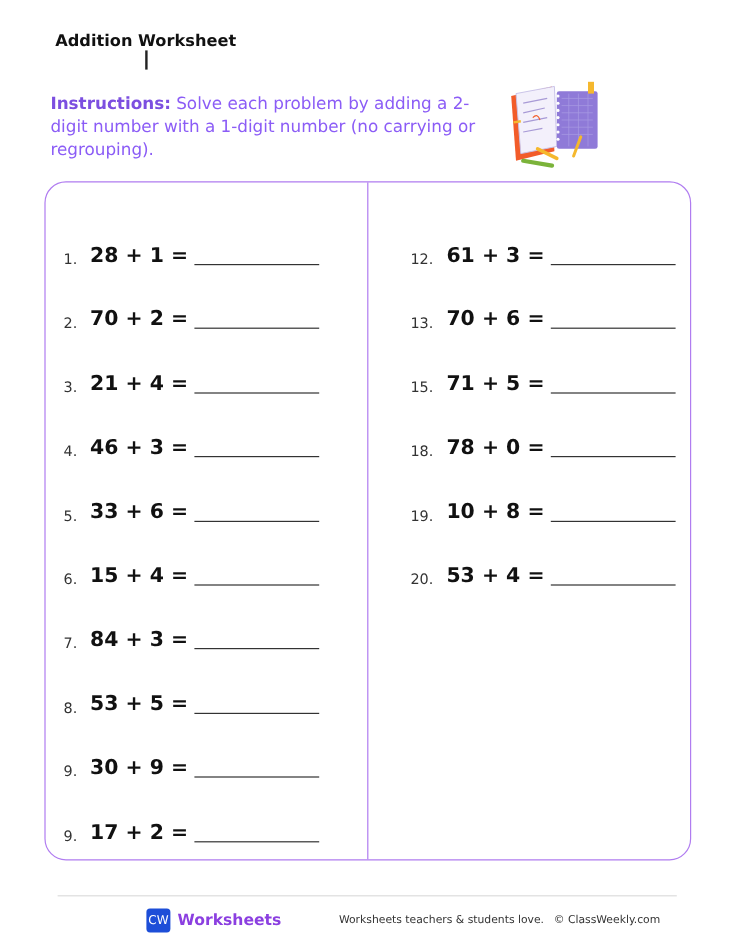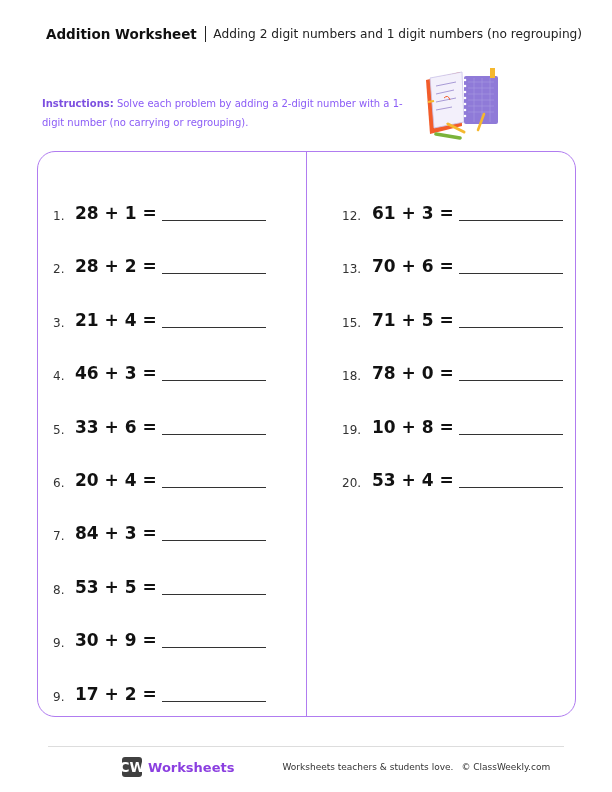--- a/index.html
+++ b/index.html
@@ -1,52 +1,51 @@
 <!DOCTYPE html>
 <html><head>
 <meta charset="utf-8">
 <style>
   html, body { margin:0; padding:0; background:#ffffff; }
   body { width:612px; height:792px; position:relative; overflow:hidden;
          font-family:"DejaVu Sans", sans-serif; color:#1a1a1a; }
-  .title-row { position:absolute; left:46px; top:26px; display:flex; align-items:center; }
+  .title-row { position:absolute; left:46px; top:26px; display:flex; align-items:center;flex-direction:column; }
   .title-main { font-size:13.5px; font-weight:bold; color:#111; letter-spacing:0; }
   .title-sep { width:1.5px; height:16px; background:#222; margin:0 7px 0 8px; }
   .title-sub { font-size:12.2px; color:#222; }
-  .instructions { position:absolute; left:42px; top:94px; width:380px;
-         font-size:10px; line-height:19px; color:#8b5cf6; }
+  .instructions { position:absolute; left:42px; top:78px; width:380px;
+         font-size:14px; line-height:19px; color:#8b5cf6; }
   .instructions b { font-weight:bold; color:#7c4fe0; }
   .illus { position:absolute; left:420px; top:68px; width:90px; height:72px; }
   .frame { position:absolute; left:37px; top:151px; width:539px; height:566px;
            border:1.5px solid #b07cf0; border-radius:18px; box-sizing:border-box; }
   .divider { position:absolute; left:306px; top:152px; width:1px; height:564px; background:#b07cf0; }
   .col { position:absolute; top:188px; }
   .col.left { left:53px; }
   .col.right { left:342px; }
   .prob { height:35px; margin-bottom:18.4px; display:flex; align-items:flex-end; font-size:13px; }
   .num { font-size:12px; color:#333; display:inline-block; }
   .col.left .num { width:22px; }
   .col.right .num { width:30px; }
   .expr { font-weight:bold; font-size:17px; color:#111; margin-right:5px; white-space:pre; }
   .blank { display:inline-block; width:104px; border-bottom:1.2px solid #333; height:14px; margin-bottom:2px; }
   .footer-line { position:absolute; left:48px; top:746px; width:516px; height:1px; background:#dddddd; }
   .footer { position:absolute; left:122px; top:757px; display:flex; align-items:center; }
-  .cw-logo { width:20px; height:20px; border-radius:3px; background:#404040; color:#fff;
-             font-size:14px; font-weight:bold; display:flex; align-items:center; justify-content:center; }
+  .cw-logo { width:20px; height:20px; border-radius:3px; background:#1d4ed8; color:#fff;
+             font-size:10px; font-weight:normal; display:flex; align-items:center; justify-content:center; }
   .brand { font-size:13px; font-weight:bold; color:#8b3fe0; margin-left:6px; margin-right:28px; }
   .tagline { font-size:9px; color:#333; margin-right:8px;margin-left:20px; }
   .copyright { font-size:9px; color:#333; }
 </style>
 </head>
 <body>
 
 <div class="title-row">
   <span class="title-main">Addition Worksheet</span>
   <span class="title-sep"></span>
-  <span class="title-sub">Adding 2 digit numbers and 1 digit numbers (no regrouping)</span>
 </div>
 
 <div class="instructions"><b>Instructions:</b><span> Solve each problem by adding a 2-digit number with a 1-digit number (no carrying or regrouping).</span></div>
 
 <svg class="illus" viewBox="0 0 90 72">
   <path d="M6 12 L40 4 L42 58 L10 66 Z" fill="#f25c2a"></path>
   <path d="M10 10 L42 4 L44 54 L14 60 Z" fill="#f3f0fb" stroke="#c9c2e8" stroke-width="0.8"></path>
   <path d="M16 18 L36 14 M16 26 L34 22 M16 34 L36 30 M16 42 L32 39" stroke="#a89ad6" stroke-width="1"></path>
   <path d="M24 30 q4 -4 6 2" stroke="#f25c2a" stroke-width="1" fill="none"></path>
   <rect x="44" y="8" width="34" height="48" rx="2" fill="#8f7ad8"></rect>
@@ -71,41 +70,41 @@
 <div class="divider"></div>
 
 <div class="col left">
   <div class="prob">
       <span class="num">1.</span>
       <span class="expr">28 + 1 =</span>
       <span class="blank"></span>
     </div>
   <div class="prob">
       <span class="num">2.</span>
-      <span class="expr">28 + 2 =</span>
+      <span class="expr">70 + 2 =</span>
       <span class="blank"></span>
     </div>
   <div class="prob">
       <span class="num">3.</span>
       <span class="expr">21 + 4 =</span>
       <span class="blank"></span>
     </div>
   <div class="prob">
       <span class="num">4.</span>
       <span class="expr">46 + 3 =</span>
       <span class="blank"></span>
     </div>
   <div class="prob">
       <span class="num">5.</span>
       <span class="expr">33 + 6 =</span>
       <span class="blank"></span>
     </div>
   <div class="prob">
       <span class="num">6.</span>
-      <span class="expr">20 + 4 =</span>
+      <span class="expr">15 + 4 =</span>
       <span class="blank"></span>
     </div>
   <div class="prob">
       <span class="num">7.</span>
       <span class="expr">84 + 3 =</span>
       <span class="blank"></span>
     </div>
   <div class="prob">
       <span class="num">8.</span>
       <span class="expr">53 + 5 =</span>

